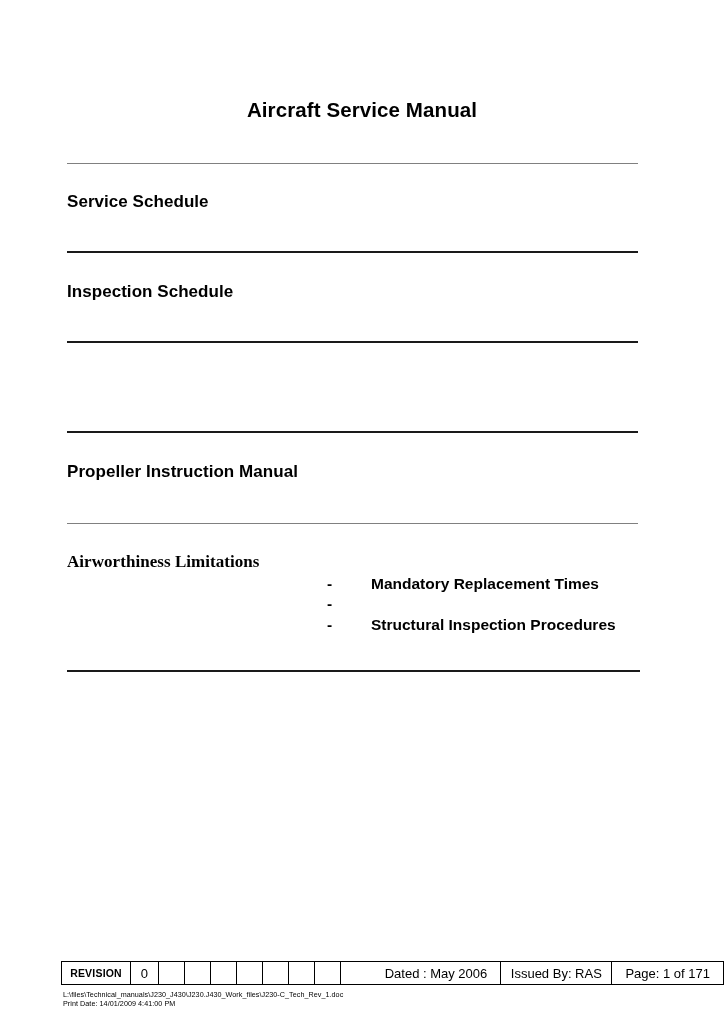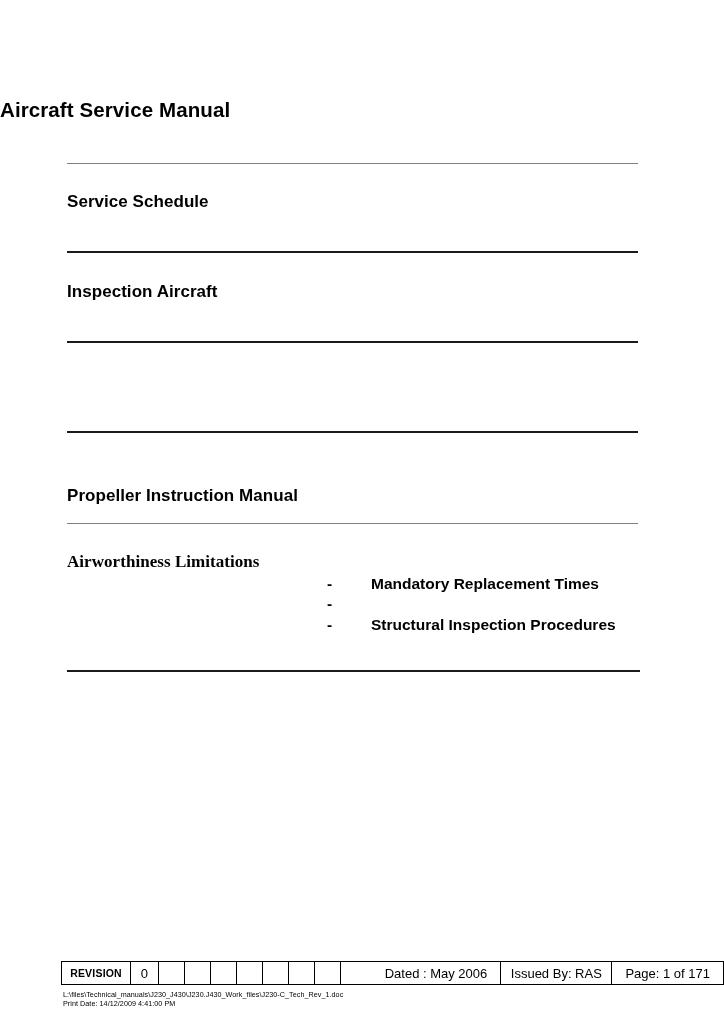--- a/index.html
+++ b/index.html
@@ -23,20 +23,21 @@
     height: 1024px;
     background: #ffffff;
   }
 
   
   .doc-title {
     position: absolute;
     left: 0;
     top: 98px;
     width: 724px;
+    text-align: center;
     font-size: 20.5px;
     font-weight: bold;
     letter-spacing: 0.1px;
   }
 
   
   .section {
     position: absolute;
     left: 67px;
     width: 580px;
@@ -135,27 +136,27 @@
   <div class="doc-title">Aircraft Service Manual</div>
 
   <hr class="rule light" style="top:155px; width:571px;">
 
   <div class="section" style="top:192px;">
     <div class="section-title">Service Schedule</div>
   </div>
   <hr class="rule dark" style="top:243px; width:571px;">
 
   <div class="section" style="top:282px;">
-    <div class="section-title">Inspection Aircraft</div>
+    <div class="section-title">Inspection Schedule</div>
   </div>
   <hr class="rule dark" style="top:333px; width:571px;">
 
   <hr class="rule dark" style="top:423px; width:571px;">
 
-  <div class="section" style="top:462px;margin-top:24px;">
+  <div class="section" style="top:462px;">
     <div class="section-title">Propeller Instruction Manual</div>
   </div>
   <hr class="rule light" style="top:515px; width:571px;">
 
   <div class="section" style="top:552px;font-family:Liberation Serif, serif;">
     <div class="section-title">Airworthiness Limitations</div>
   </div>
 
   <div class="sub-items">
     <div class="sub-item">
@@ -187,16 +188,16 @@
       <td class="cell-blank"></td>
       <td class="cell-dated">Dated : May 2006</td>
       <td class="cell-issued">Issued By: RAS</td>
       <td class="cell-page">Page:  1 of 171</td>
     </tr>
   </tbody>
     </table>
 
   <div class="footer-meta">
     <div>L:\files\Technical_manuals\J230_J430\J230.J430_Work_files\J230-C_Tech_Rev_1.doc</div>
-    <div>Print Date:  14/12/2009 4:41:00 PM</div>
+    <div>Print Date:  14/01/2009 4:41:00 PM</div>
   </div>
 
 </div>
 
 </body></html>

